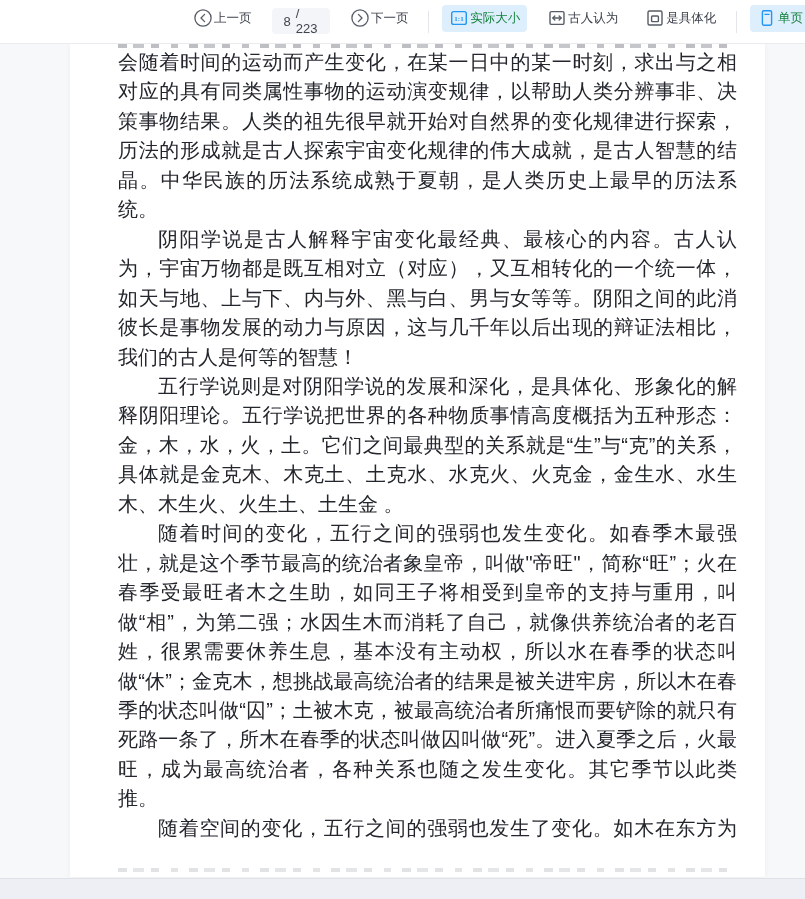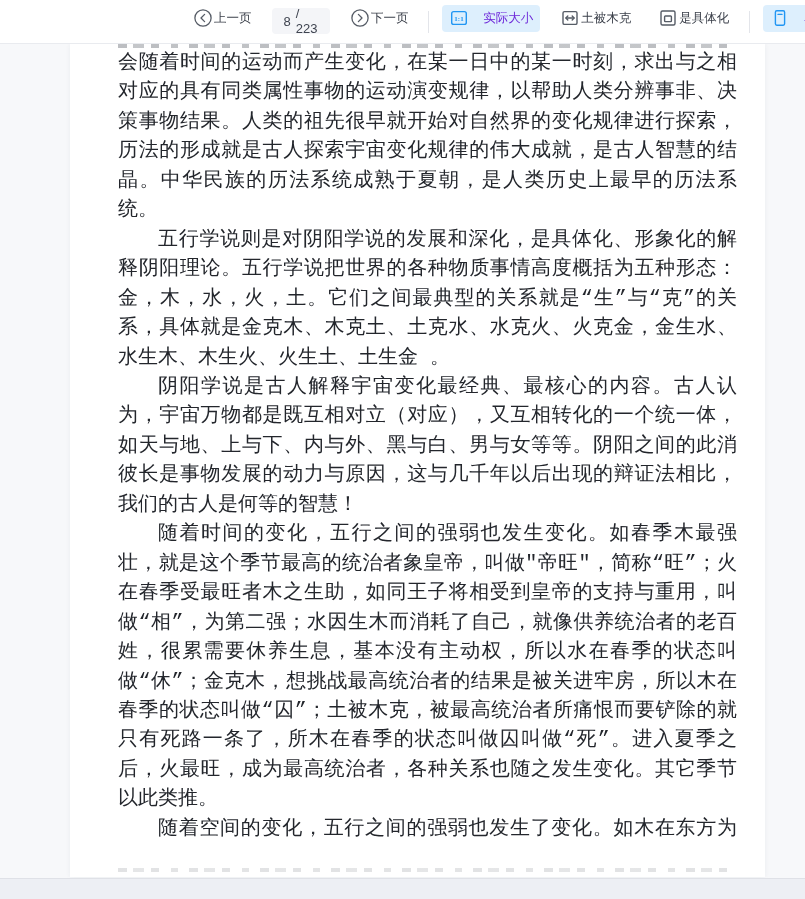--- a/index.html
+++ b/index.html
@@ -10,35 +10,35 @@
   
   .toolbar { position:absolute; top:0; left:0; width:805px; height:44px; background:#ffffff;
              border-bottom:1px solid #e9ebef; z-index:10; }
   .toolbar-inner { position:absolute; top:3px; left:186px; display:flex; align-items:center; gap:13px; }
   .tb-btn { display:flex; flex-direction:row; align-items:center; gap:1px; border:none;
             background:transparent; cursor:pointer; padding:3px 7px 4px; border-radius:4px;
             color:#474c56; font-family:Liberation Serif, serif; }
   .tb-btn .tb-label { font-size:12.5px; line-height:14px; color:#3a3f49; white-space:nowrap; }
   .tb-btn .tb-icon { width:20px; height:20px; display:block; color:#565c66; }
   .tb-btn.active { background:#ddeffd; }
-  .tb-btn.active .tb-label { color:#6d28d9;margin-left:13px; }
+  .tb-btn.active .tb-label { color:#15803d; }
   .tb-btn.active .tb-icon { color:#2196f3; }
   .tb-icon svg { width:20px; height:20px; display:block; }
   .page-indicator { height:26px; background:#f4f5f8; border-radius:4px; display:flex;
                     align-items:center; gap:5px; padding:0 12px; font-size:13px; color:#3f4450;
                     cursor:text; margin-top:5px; }
   .tb-divider { width:1px; height:22px; background:#e3e5ea; margin-top:6px; }
 
   
   .canvas { position:absolute; top:44px; left:0; width:805px; height:834px; }
   .page { position:absolute; left:70px; top:0; width:695px; height:833px; background:#ffffff;
           box-shadow:0 0 5px rgba(40,50,70,0.06); overflow:hidden; }
   .doc-text { position:absolute; left:48px; top:4px; width:619px; height:796px; overflow:hidden;
               font-size:20px; line-height:29.45px; color:#23262c; text-align:justify;
-              font-family:Liberation Mono, monospace; }
+              font-family:Liberation Sans, sans-serif; }
   .doc-text p { text-indent:2em; }
   .doc-text p:first-child { text-indent:0; }
   .clip-strip { position:absolute; left:48px; width:619px; height:4px; overflow:hidden;
     background:repeating-linear-gradient(90deg,#7a7e85 0 9px,transparent 9px 15px,#8a8e94 15px 26px,
       transparent 26px 33px,#7a7e85 33px 41px,transparent 41px 53px,#82868c 53px 60px,transparent 60px 71px); }
   .clip-strip.top { top:0; opacity:.5; }
   .clip-strip.bottom { top:824px; opacity:.22; }
 
   
   .bottom-bar { position:absolute; left:0; top:878px; width:805px; height:21px;
@@ -91,21 +91,21 @@
 
       <button class="tb-btn">
         <span class="tb-icon">
           <svg viewBox="0 0 20 20" fill="none" stroke="currentColor" stroke-width="1.4">
             <rect x="3" y="3.6" width="14" height="12.8" rx="1.5"></rect>
             <path d="M6.1 10h7.8" stroke-linecap="round"></path>
             <path d="M7.8 8.1 L5.9 10 L7.8 11.9" stroke-linecap="round" stroke-linejoin="round"></path>
             <path d="M12.2 8.1 L14.1 10 L12.2 11.9" stroke-linecap="round" stroke-linejoin="round"></path>
           </svg>
         </span>
-        <span class="tb-label">土被木克</span>
+        <span class="tb-label">古人认为</span>
       </button>
 
       <button class="tb-btn">
         <span class="tb-icon">
           <svg viewBox="0 0 20 20" fill="none" stroke="currentColor" stroke-width="1.4">
             <rect x="3" y="3" width="14" height="14" rx="1.5"></rect>
             <rect x="6.6" y="8" width="6.8" height="5.6" rx="0.8"></rect>
           </svg>
         </span>
         <span class="tb-label">是具体化</span>
@@ -146,22 +146,22 @@
       </button>
 
     </div>
   </header>
 
   <main class="canvas">
     <div class="page">
       <div class="clip-strip top"></div>
       <div class="doc-text">
           <p>会随着时间的运动而产生变化，在某一日中的某一时刻，求出与之相对应的具有同类属性事物的运动演变规律，以帮助人类分辨事非、决策事物结果。人类的祖先很早就开始对自然界的变化规律进行探索，历法的形成就是古人探索宇宙变化规律的伟大成就，是古人智慧的结晶。中华民族的历法系统成熟于夏朝，是人类历史上最早的历法系统。</p>
+          <p>阴阳学说是古人解释宇宙变化最经典、最核心的内容。古人认为，宇宙万物都是既互相对立（对应），又互相转化的一个统一体，如天与地、上与下、内与外、黑与白、男与女等等。阴阳之间的此消彼长是事物发展的动力与原因，这与几千年以后出现的辩证法相比，我们的古人是何等的智慧！</p>
           <p>五行学说则是对阴阳学说的发展和深化，是具体化、形象化的解释阴阳理论。五行学说把世界的各种物质事情高度概括为五种形态：金，木，水，火，土。它们之间最典型的关系就是“生”与“克”的关系，具体就是金克木、木克土、土克水、水克火、火克金，金生水、水生木、木生火、火生土、土生金 。</p>
-          <p>阴阳学说是古人解释宇宙变化最经典、最核心的内容。古人认为，宇宙万物都是既互相对立（对应），又互相转化的一个统一体，如天与地、上与下、内与外、黑与白、男与女等等。阴阳之间的此消彼长是事物发展的动力与原因，这与几千年以后出现的辩证法相比，我们的古人是何等的智慧！</p>
           <p>随着时间的变化，五行之间的强弱也发生变化。如春季木最强壮，就是这个季节最高的统治者象皇帝，叫做"帝旺"，简称“旺”；火在春季受最旺者木之生助，如同王子将相受到皇帝的支持与重用，叫做“相”，为第二强；水因生木而消耗了自己，就像供养统治者的老百姓，很累需要休养生息，基本没有主动权，所以水在春季的状态叫做“休”；金克木，想挑战最高统治者的结果是被关进牢房，所以木在春季的状态叫做“囚”；土被木克，被最高统治者所痛恨而要铲除的就只有死路一条了，所木在春季的状态叫做囚叫做“死”。进入夏季之后，火最旺，成为最高统治者，各种关系也随之发生变化。其它季节以此类推。</p>
           <p>随着空间的变化，五行之间的强弱也发生了变化。如木在东方为旺，在北方为生，在南方为休，在西方为死。而在同一个方位，无形则有不同的状态，如东方木旺、火相、水休、金囚、土死 。道理与上面相同。</p>
         </div>
       <div class="clip-strip bottom"></div>
     </div>
   </main>
 
   <footer class="bottom-bar"></footer>
 
 </div>

